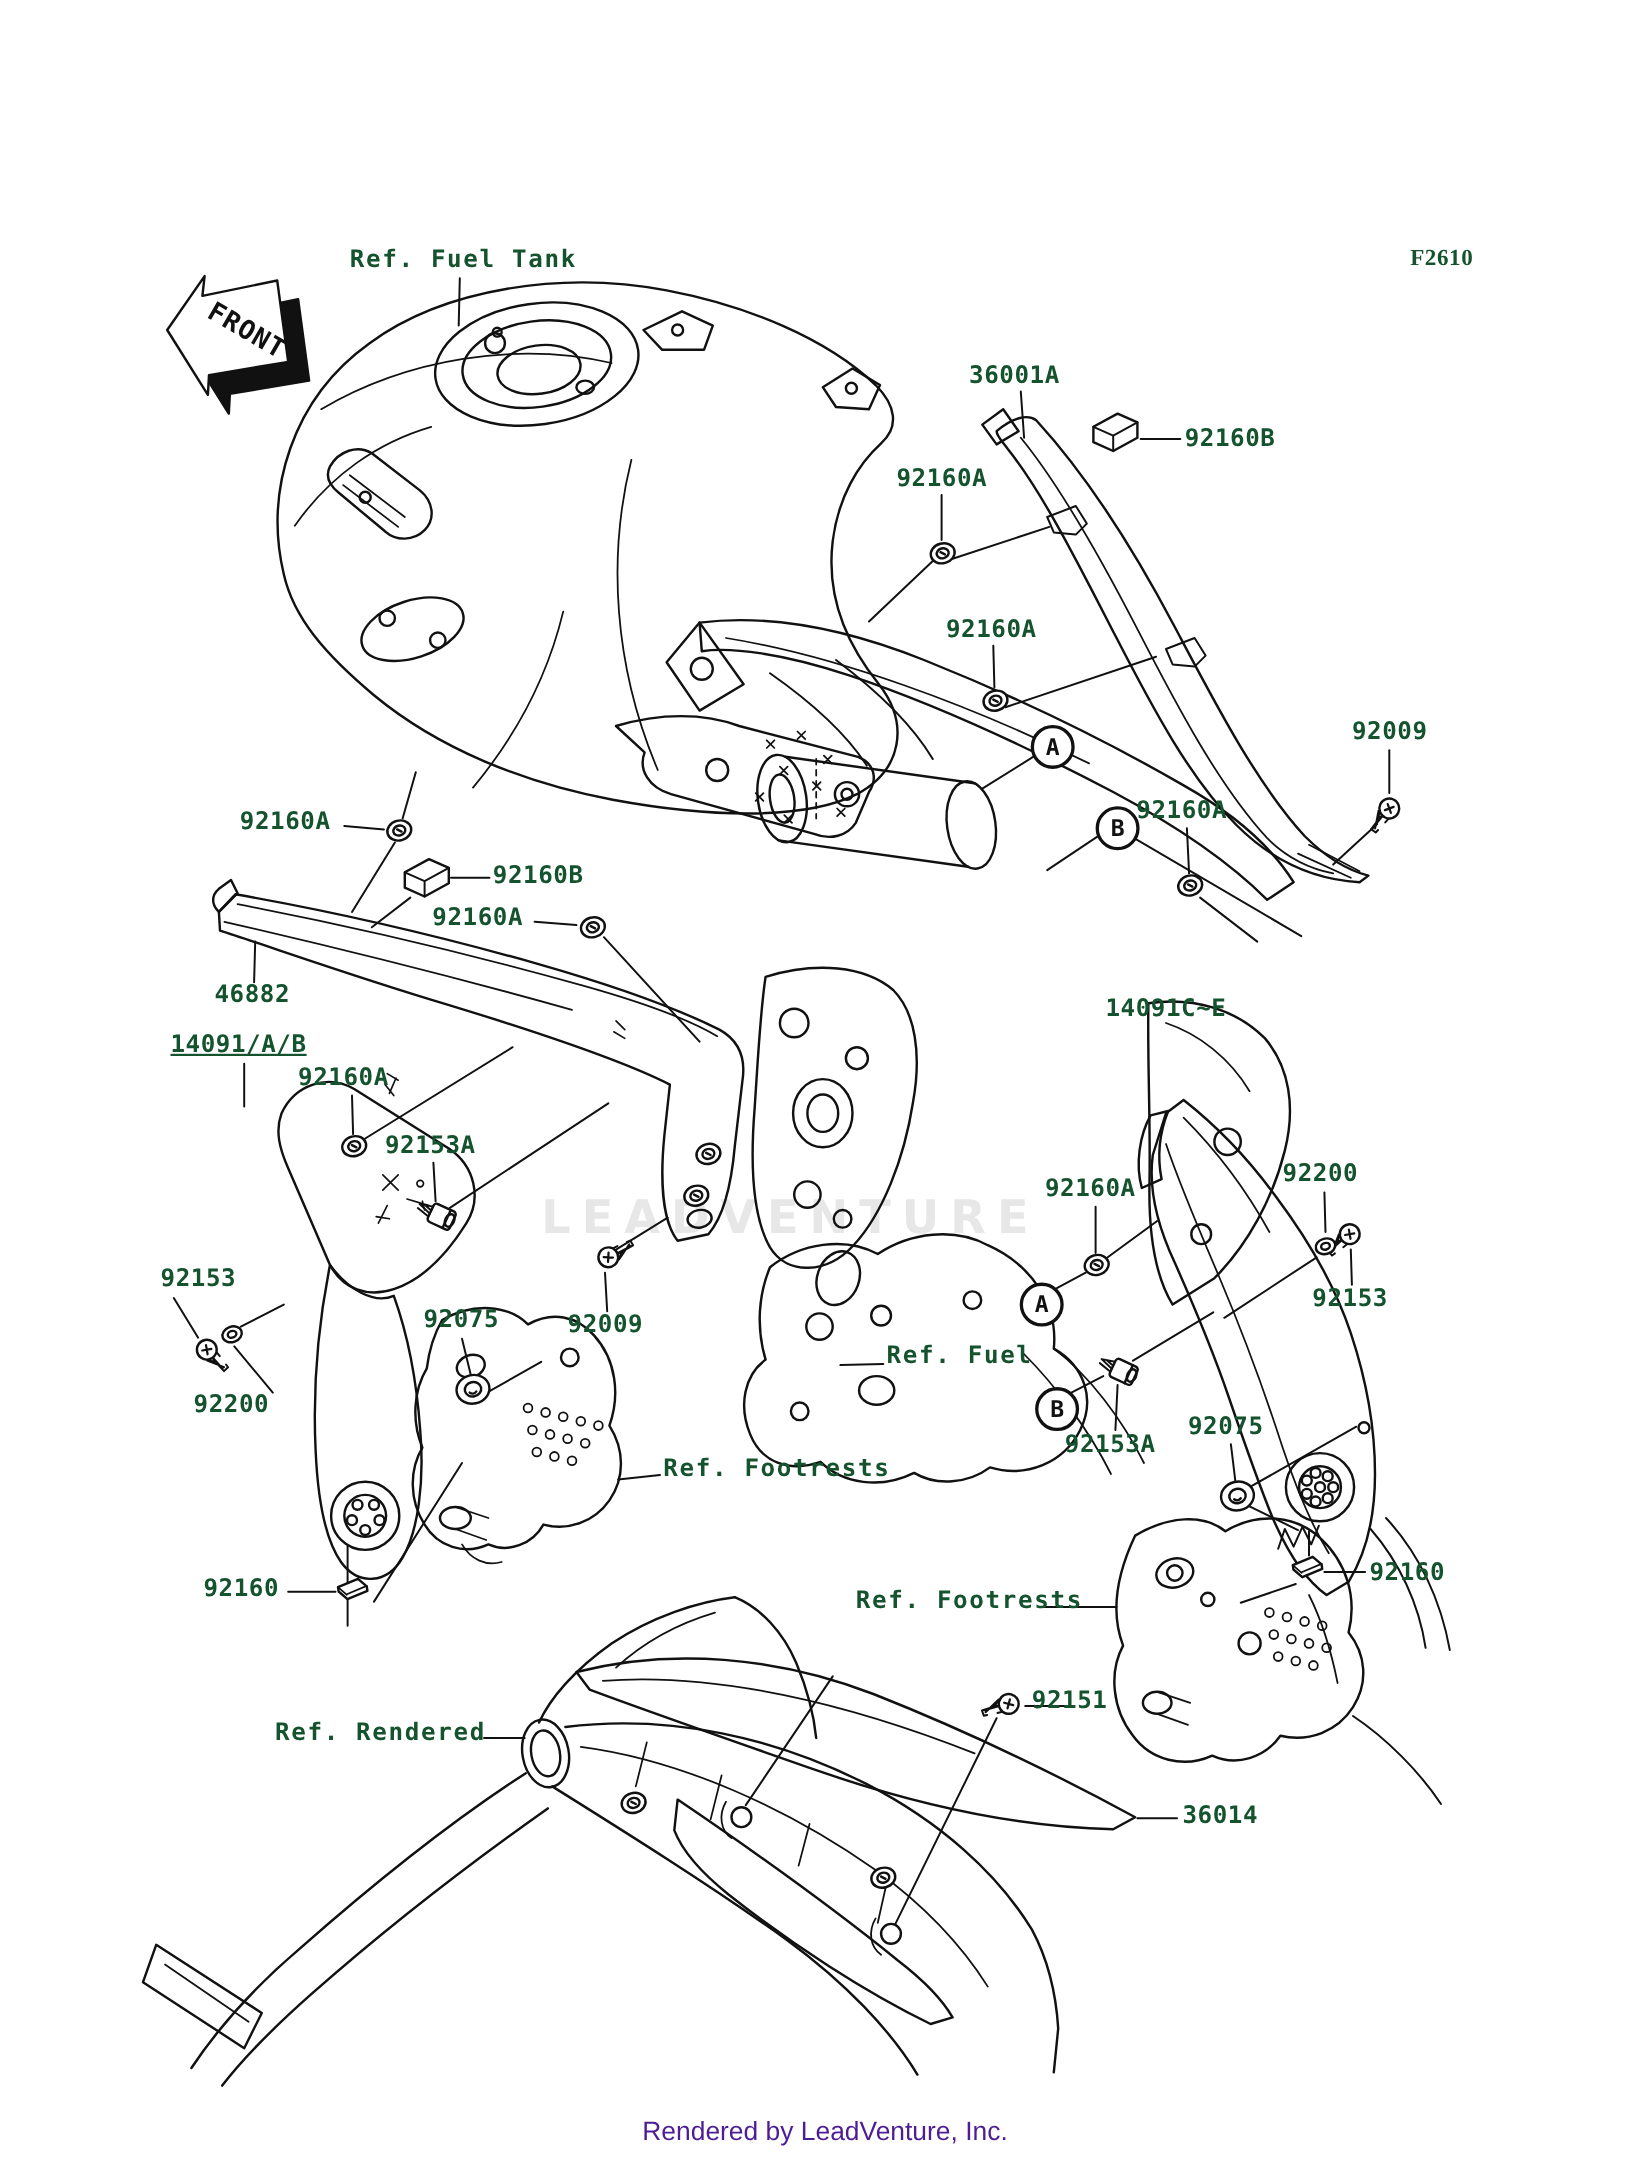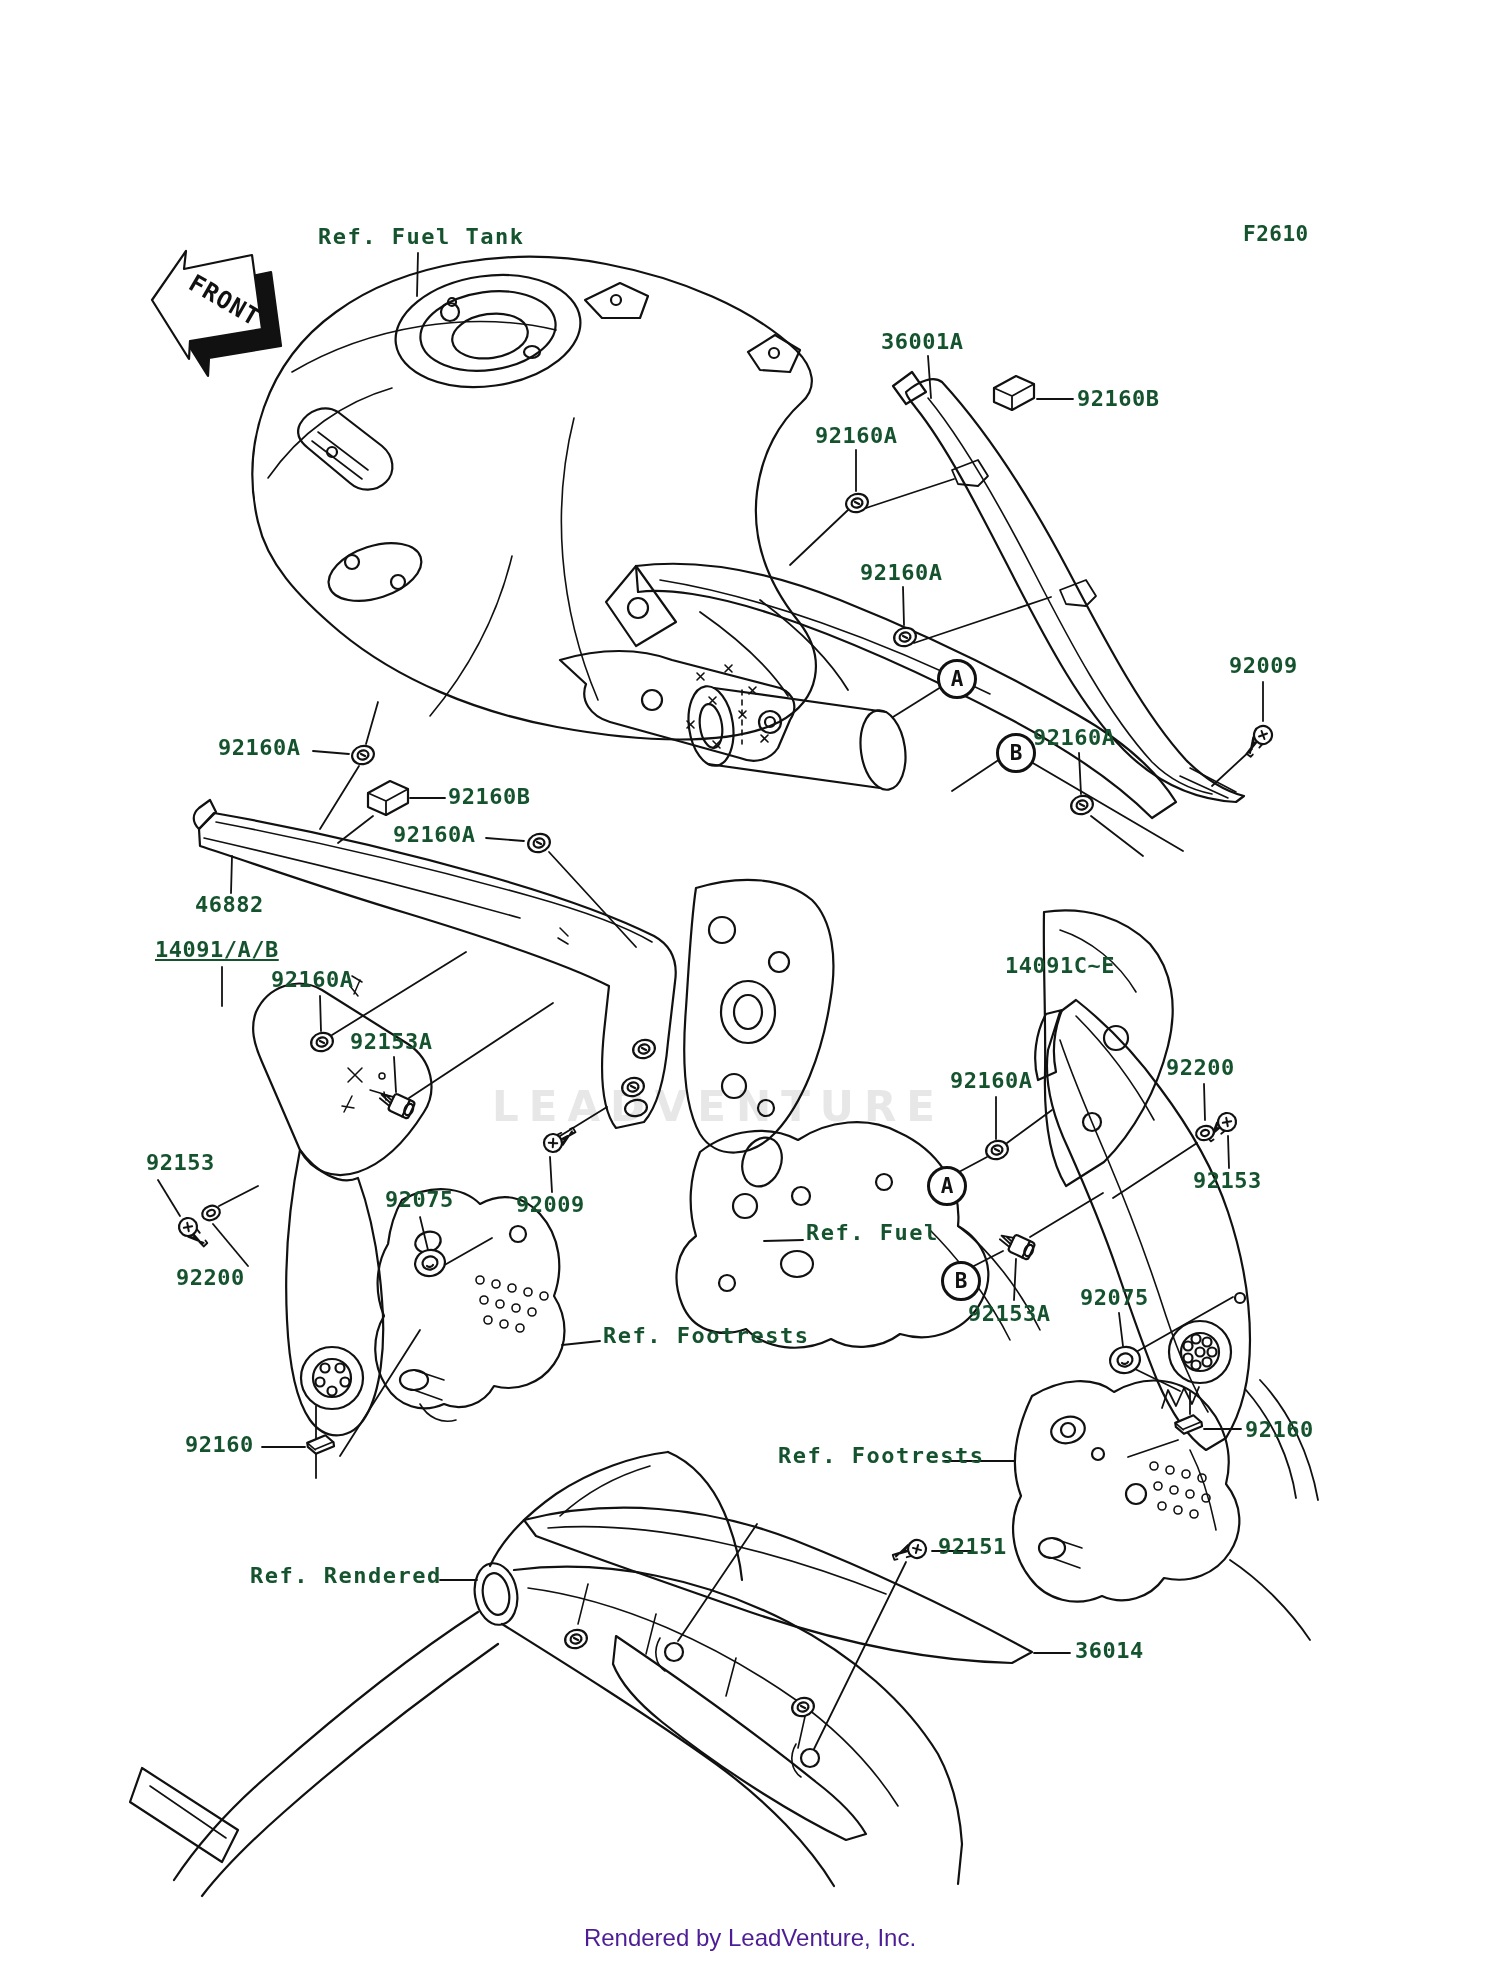--- a/index.html
+++ b/index.html
@@ -369,35 +369,35 @@
     </g>
 
     <g>
       <path d="M 162,307 L 196,258 L 194,276 L 262,262 L 272,336 L 200,348 L 199,366 Z" fill="#111" transform="translate(9,10)"></path>
       <path d="M 152,300 L 186,251 L 184,269 L 252,255 L 262,329 L 190,341 L 189,359 Z" fill="#fff"></path>
       <text x="187" y="288" transform="rotate(30 187 288)" font-family="DejaVu Sans Mono, monospace" font-weight="bold" font-size="24" fill="#111" stroke="none" letter-spacing="1">FRONT</text>
     </g>
   </svg>
 
   <div class="lbl ref" style="left:318px;top:226px;">Ref. Fuel Tank</div>
-  <div class="lbl small" style="left:1243px;top:224px;">F2610</div>
+  <div class="lbl small" style="left:1282px;top:224px;font-family:Liberation Serif, serif;">F2610</div>
   <div class="lbl" style="left:881px;top:331px;">36001A</div>
   <div class="lbl" style="left:1077px;top:388px;">92160B</div>
   <div class="lbl" style="left:815px;top:425px;">92160A</div>
   <div class="lbl" style="left:860px;top:562px;">92160A</div>
   <div class="lbl" style="left:1229px;top:655px;">92009</div>
   <div class="lbl" style="left:1033px;top:727px;">92160A</div>
   <div class="lbl" style="left:218px;top:737px;">92160A</div>
   <div class="lbl" style="left:448px;top:786px;">92160B</div>
   <div class="lbl" style="left:393px;top:824px;">92160A</div>
   <div class="lbl" style="left:195px;top:894px;">46882</div>
   <div class="lbl" style="left:155px;top:939px;text-decoration:underline;">14091/A/B</div>
   <div class="lbl" style="left:271px;top:969px;">92160A</div>
   <div class="lbl" style="left:350px;top:1031px;">92153A</div>
-  <div class="lbl" style="left:1005px;top:955px;">14091C~E</div>
+  <div class="lbl" style="left:1005px;top:907px;">14091C~E</div>
   <div class="lbl" style="left:1166px;top:1057px;">92200</div>
   <div class="lbl" style="left:950px;top:1070px;">92160A</div>
   <div class="lbl" style="left:1193px;top:1170px;">92153</div>
   <div class="lbl" style="left:146px;top:1152px;">92153</div>
   <div class="lbl" style="left:385px;top:1189px;">92075</div>
   <div class="lbl" style="left:516px;top:1194px;">92009</div>
   <div class="lbl" style="left:176px;top:1267px;">92200</div>
   <div class="lbl ref" style="left:806px;top:1222px;">Ref. Fuel</div>
   <div class="lbl ref" style="left:603px;top:1325px;">Ref. Footrests</div>
   <div class="lbl" style="left:968px;top:1303px;">92153A</div>

